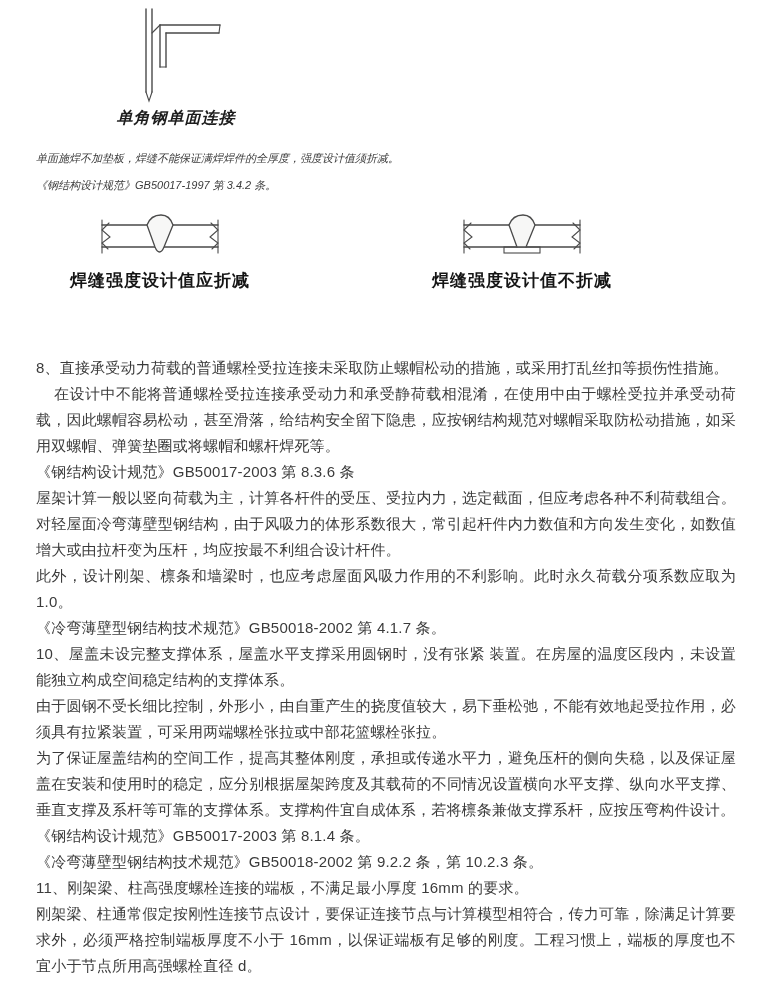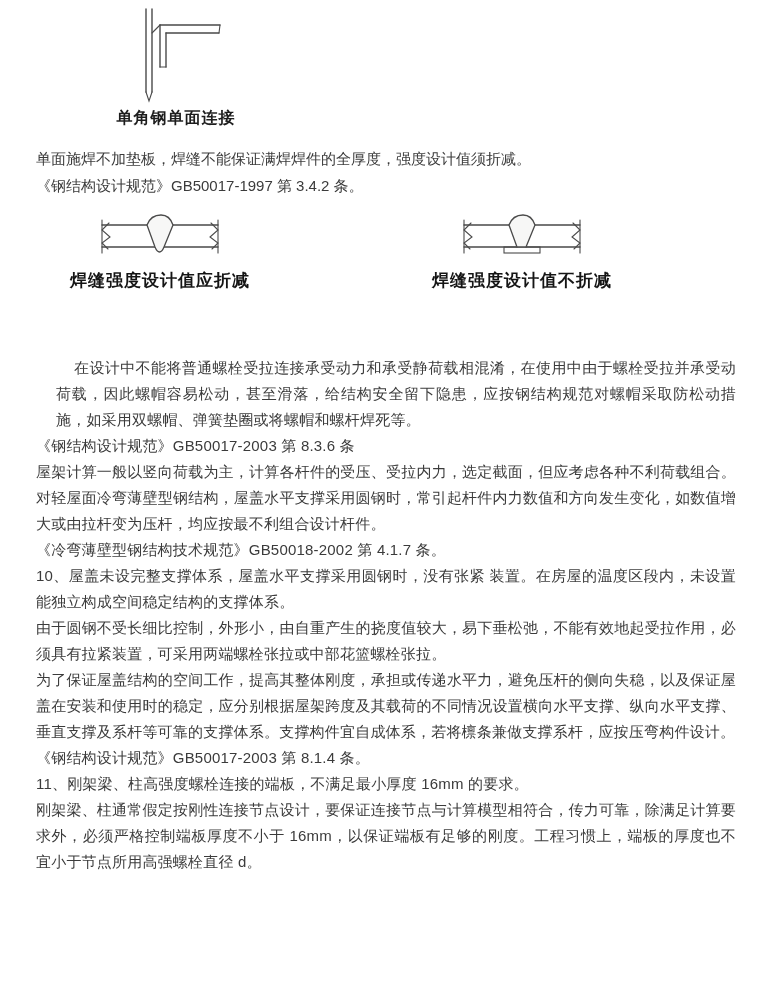--- a/index.html
+++ b/index.html
@@ -10,38 +10,40 @@
     font-family: "Liberation Sans", "DejaVu Sans", sans-serif;
     color: #3b3b3b;
   }
   .page { position: relative; width: 772px; height: 984px; }
 
   
   .fig-angle {
     margin: 6px 0 10px 106px;
     width: 140px;
     text-align: center;
+    font-style: italic;
   }
   .fig-angle svg { display: block; margin: 0 auto; }
   .fig-angle figcaption {
     margin-top: 2px;
     font-size: 16px;
     font-weight: bold;
     color: #1d1d1d;
     letter-spacing: 1px;
     white-space: nowrap;
   }
 
   
   .intro { padding: 6px 36px 0 36px; }
   .intro p {
     margin: 0;
-    font-size: 15px;
+    font-size: 11px;
     line-height: 27px;
     text-align: justify;
+    font-style: italic;
   }
 
   
   .weld-row { position: relative; height: 96px; margin-top: 14px; }
   .weld-fig {
     position: absolute; top: 0;
     width: 196px;
     margin: 0; text-align: center;
   }
   .weld-fig.left  { left: 62px; }
@@ -58,21 +60,21 @@
 
   
   .text-body { margin-top: 46px; padding: 0 36px; }
   .text-body p {
     margin: 0;
     font-size: 15px;
     line-height: 26px;
     text-align: justify;
     letter-spacing: 0.2px;
   }
-  .text-body p.indent { text-indent: 1.2em; margin-left: 20px; }
+  .text-body p.indent { text-indent: 1.2em; }
 
   svg .ln { stroke: #4a4a4a; fill: none; stroke-width: 1.4; stroke-linecap: round; }
   svg .thin { stroke: #4a4a4a; fill: none; stroke-width: 1.1; stroke-linecap: round; }
   svg .bead { stroke: #4a4a4a; fill: #f7f7f6; stroke-width: 1.3; stroke-linejoin: round; }
 </style>
 </head>
 <body>
 
 <div class="page">
 
@@ -132,26 +134,29 @@
         <rect class="thin" x="47" y="34" width="36" height="6"></rect>
 
         <path class="bead" d="M52,12 C55,4 61,2 66,2 C72,2 76,6 78,12 L69,34 L60,34 Z"></path>
       </svg>
       <figcaption>焊缝强度设计值不折减</figcaption>
     </figure>
 
   </div>
 
   <div class="text-body">
+    <p>8、直接承受动力荷载的普通螺栓受拉连接未采取防止螺帽松动的措施，或采用打乱丝扣等损伤性措施。</p>
     <p class="indent">在设计中不能将普通螺栓受拉连接承受动力和承受静荷载相混淆，在使用中由于螺栓受拉并承受动荷载，因此螺帽容易松动，甚至滑落，给结构安全留下隐患，应按钢结构规范对螺帽采取防松动措施，如采用双螺帽、弹簧垫圈或将螺帽和螺杆焊死等。</p>
     <p>《钢结构设计规范》GB50017-2003 第 8.3.6 条</p>
-    <p>屋架计算一般以竖向荷载为主，计算各杆件的受压、受拉内力，选定截面，但应考虑各种不利荷载组合。对轻屋面冷弯薄壁型钢结构，屋盖水平支撑采用圆钢时，常引起杆件内力数值和方向发生变化，如数值增大或由拉杆变为压杆，均应按最不利组合设计杆件。</p>
+    <p>屋架计算一般以竖向荷载为主，计算各杆件的受压、受拉内力，选定截面，但应考虑各种不利荷载组合。对轻屋面冷弯薄壁型钢结构，由于风吸力的体形系数很大，常引起杆件内力数值和方向发生变化，如数值增大或由拉杆变为压杆，均应按最不利组合设计杆件。</p>
+    <p>此外，设计刚架、檩条和墙梁时，也应考虑屋面风吸力作用的不利影响。此时永久荷载分项系数应取为 1.0。</p>
     <p>《冷弯薄壁型钢结构技术规范》GB50018-2002 第 4.1.7 条。</p>
     <p>10、屋盖未设完整支撑体系，屋盖水平支撑采用圆钢时，没有张紧 装置。在房屋的温度区段内，未设置能独立构成空间稳定结构的支撑体系。</p>
     <p>由于圆钢不受长细比控制，外形小，由自重产生的挠度值较大，易下垂松弛，不能有效地起受拉作用，必须具有拉紧装置，可采用两端螺栓张拉或中部花篮螺栓张拉。</p>
     <p>为了保证屋盖结构的空间工作，提高其整体刚度，承担或传递水平力，避免压杆的侧向失稳，以及保证屋盖在安装和使用时的稳定，应分别根据屋架跨度及其载荷的不同情况设置横向水平支撑、纵向水平支撑、垂直支撑及系杆等可靠的支撑体系。支撑构件宜自成体系，若将檩条兼做支撑系杆，应按压弯构件设计。</p>
     <p>《钢结构设计规范》GB50017-2003 第 8.1.4 条。</p>
+    <p>《冷弯薄壁型钢结构技术规范》GB50018-2002 第 9.2.2 条，第 10.2.3 条。</p>
     <p>11、刚架梁、柱高强度螺栓连接的端板，不满足最小厚度 16mm 的要求。</p>
     <p>刚架梁、柱通常假定按刚性连接节点设计，要保证连接节点与计算模型相符合，传力可靠，除满足计算要求外，必须严格控制端板厚度不小于 16mm，以保证端板有足够的刚度。工程习惯上，端板的厚度也不宜小于节点所用高强螺栓直径 d。</p>
 
   </div>
 
 </div>
 
 </body></html>

